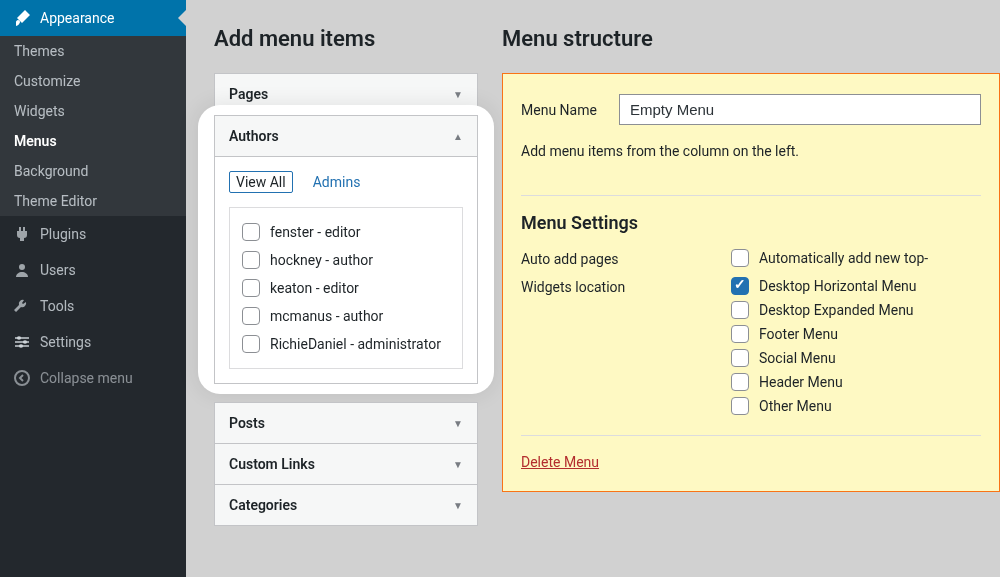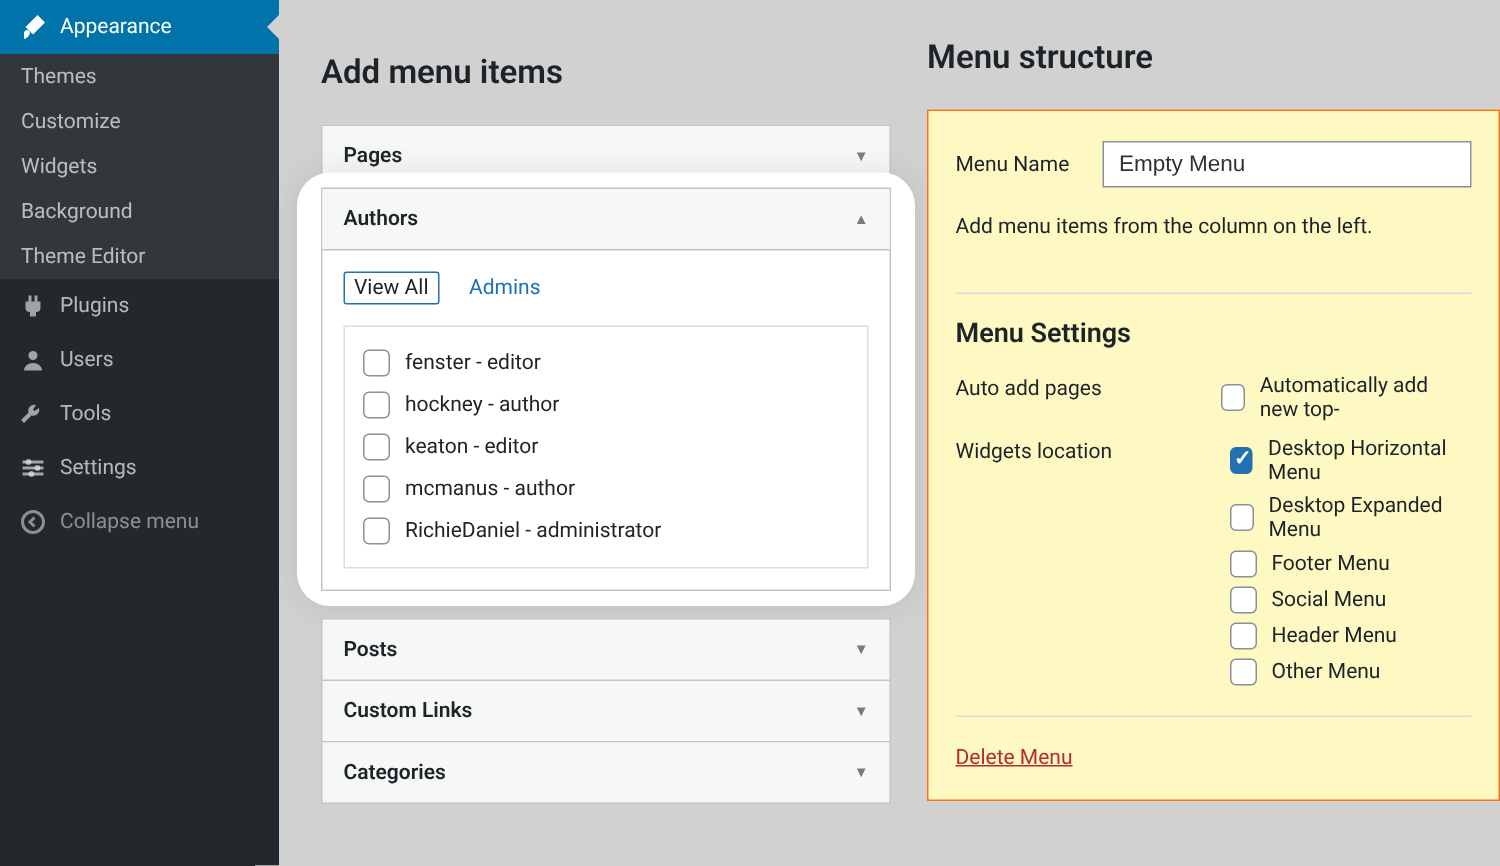--- a/index.html
+++ b/index.html
@@ -20,21 +20,21 @@
   content: ""; position: absolute; right: 0; top: 50%; transform: translateY(-50%);
   border: 8px solid transparent; border-right-color: #d1d1d1;
 }
 .sidebar-item .icon { width: 20px; height: 20px; margin-right: 8px; display:flex; align-items:center; justify-content:center; }
 .sidebar-sub { background: #32373c; }
 .sidebar-sub-item { padding: 7px 12px 7px 14px; font-size: 14px; color: rgba(240,246,252,0.7); cursor: pointer; }
 .sidebar-sub-item.current { color: #fff; font-weight: 600; }
 
 
 .main { flex: 1; display: flex; gap: 24px; padding: 0 0 0 28px; }
-.col-left { width: 380px; padding-top: 36px; }
+.col-left { width: 264px; padding-top: 26px; }
 .col-right { flex: 1; padding-top: 26px; }
 .col-title { font-size: 22px; font-weight: 600; color: #1d2327; margin-bottom: 22px; }
 
 
 .panel { border: 1px solid #c3c4c7; background: #f6f7f7; margin-bottom: 0; }
 .panel + .panel { border-top: 0; }
 .panel-header { display: flex; justify-content: space-between; align-items: center; padding: 12px 14px; font-size: 14px; font-weight: 600; color: #1d2327; cursor: pointer; }
 .panel-header .tri { font-size: 10px; color: #787c82; }
 .panel.expanded { background: #fff; }
 .panel.expanded .panel-header { background: #f6f7f7; border-bottom: 1px solid #c3c4c7; }
@@ -88,20 +88,21 @@
       <svg width="20" height="20" viewBox="0 0 20 20" fill="#fff">
           <path d="M4 14c0-1 1-2 2-2s2 1 2 2-2 4-4 4c0 0 0-3 0-4zM13 2l5 5-8 8-5-5z"></path>
         </svg>
     </span>
     <span>Appearance</span>
   </div>
   <div class="sidebar-sub">
     <div class="sidebar-sub-item">Themes</div>
     <div class="sidebar-sub-item">Customize</div>
     <div class="sidebar-sub-item">Widgets</div>
+    <div class="sidebar-sub-item current">Menus</div>
     <div class="sidebar-sub-item">Background</div>
     <div class="sidebar-sub-item">Theme Editor</div>
   </div>
   <div class="sidebar-item">
     <span class="icon">
       <svg width="20" height="20" viewBox="0 0 20 20" fill="rgba(240,246,252,0.6)">
           <path d="M7 3v4H5v4c0 2 1 3 3 3v3h4v-3c2 0 3-1 3-3V7h-2V3h-2v4H9V3z"></path>
         </svg>
     </span>
     <span>Plugins</span>

